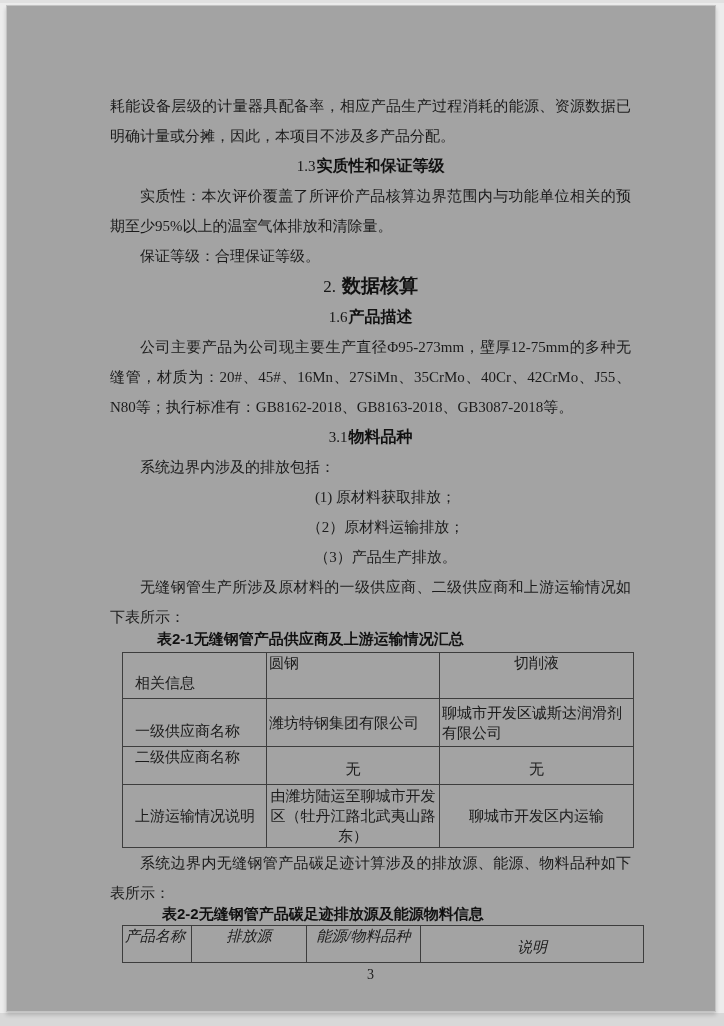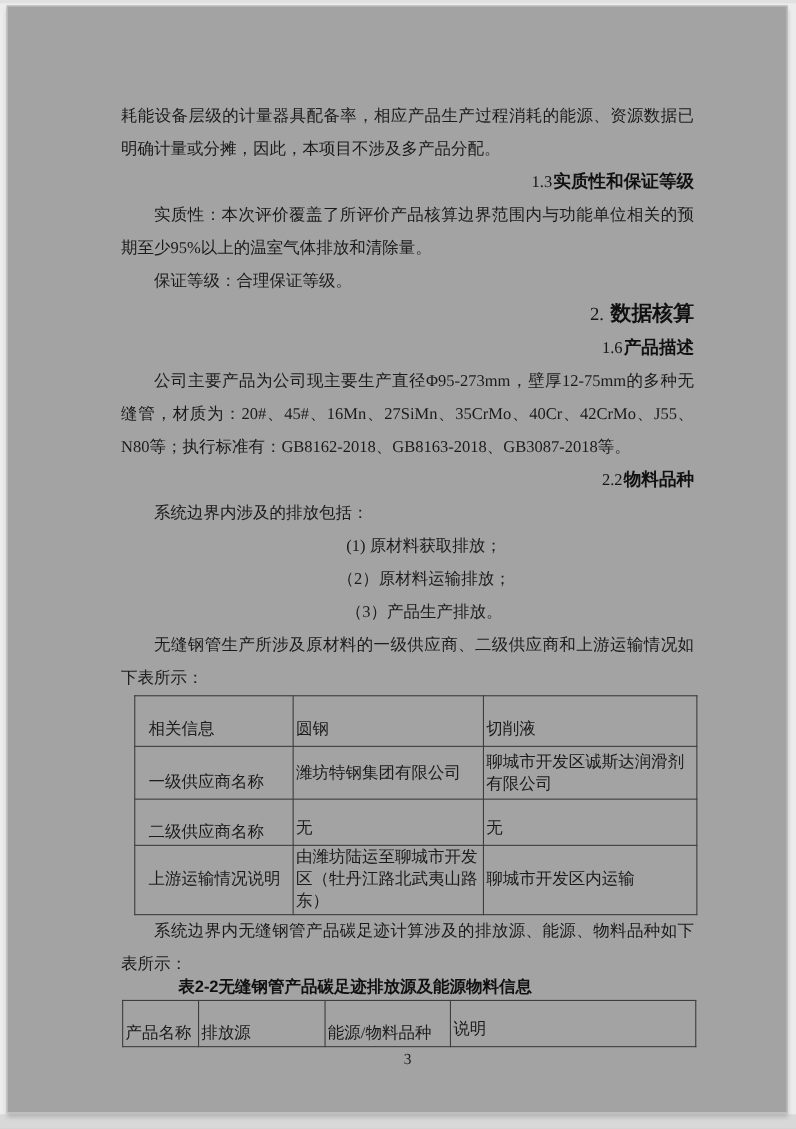--- a/index.html
+++ b/index.html
@@ -22,21 +22,21 @@
     box-sizing:border-box;
   }
   .content{
     position:absolute;left:103px;top:85px;width:521px;
     font-size:15px;line-height:30px;
     text-align:justify;
   }
   .content p{margin:0;}
   p.ind{text-indent:2em;}
   p.item{text-indent:2em;text-align:center;}
-  .h3{line-height:30px;text-align:right;}
+  .h3{line-height:30px;text-align:center;}
   .h3 .hnum{font-family:"Liberation Serif","DejaVu Serif",serif;font-size:15px;color:#161616;}
   .h3 .ht{
     font-family:"Liberation Sans","DejaVu Sans",sans-serif;
     font-weight:bold;font-size:16px;color:#111;margin-left:1px;
   }
   .h2big .hnum{font-size:17px;}
   .h2big .ht{font-size:19px;margin-left:6px;}
   .tbl-title{
     font-family:"Liberation Sans","DejaVu Sans",sans-serif;
     font-weight:bold;font-size:15px;color:#111;
@@ -47,24 +47,24 @@
   table{border-collapse:collapse;table-layout:fixed;}
   td{
     border:1.5px solid #3d3d3d;
     font-size:15px;line-height:20px;
     padding:1px 2px;
     vertical-align:middle;
     text-align:left;
     overflow:hidden;
   }
   .t1{width:511px;margin-left:12px;}
-  .t2{width:521px;margin-left:1px;}
+  .t2{width:521px;margin-left:12px;font-style:italic;}
   .lbl{padding-left:12px;}
-  .ta-c{}
-  .va-t{vertical-align:top;padding-top:20px;}
+  .ta-c{text-align:center;}
+  .va-t{vertical-align:top;padding-top:0;}
   .va-b{vertical-align:bottom;padding-bottom:5px;}
   .p7{margin-top:12px;}
   .pagenum{
     margin-top:4px;line-height:16px;
     text-align:center;font-size:14px;text-indent:0;
   }
 </style>
 </head>
 <body>
 
@@ -87,30 +87,31 @@
       <span class="hnum">2.</span><span class="ht">数据核算</span>
     </div>
 
     <div class="h3">
       <span class="hnum">1.6</span><span class="ht">产品描述</span>
     </div>
 
     <p class="ind">公司主要产品为公司现主要生产直径Φ95-273mm，壁厚12-75mm的多种无缝管，材质为：20#、45#、16Mn、27SiMn、35CrMo、40Cr、42CrMo、J55、N80等；执行标准有：GB8162-2018、GB8163-2018、GB3087-2018等。</p>
 
     <div class="h3">
-      <span class="hnum">2.2</span><span class="ht">物料品种</span>
+      <span class="hnum">3.1</span><span class="ht">物料品种</span>
     </div>
 
     <p class="ind">系统边界内涉及的排放包括：</p>
     <p class="item">(1) 原材料获取排放；</p>
     <p class="item">（2）原材料运输排放；</p>
     <p class="item">（3）产品生产排放。</p>
 
     <p class="ind">无缝钢管生产所涉及原材料的一级供应商、二级供应商和上游运输情况如下表所示：</p>
 
+    <div class="tbl-title t1-title">表2-1无缝钢管产品供应商及上游运输情况汇总</div>
 
     <table class="t1">
       <colgroup>
           <col style="width:144px">
           <col style="width:173px">
           <col style="width:194px">
         </colgroup>
       <tbody>
           <tr style="height:46px">
         <td class="lbl va-b">相关信息</td>

